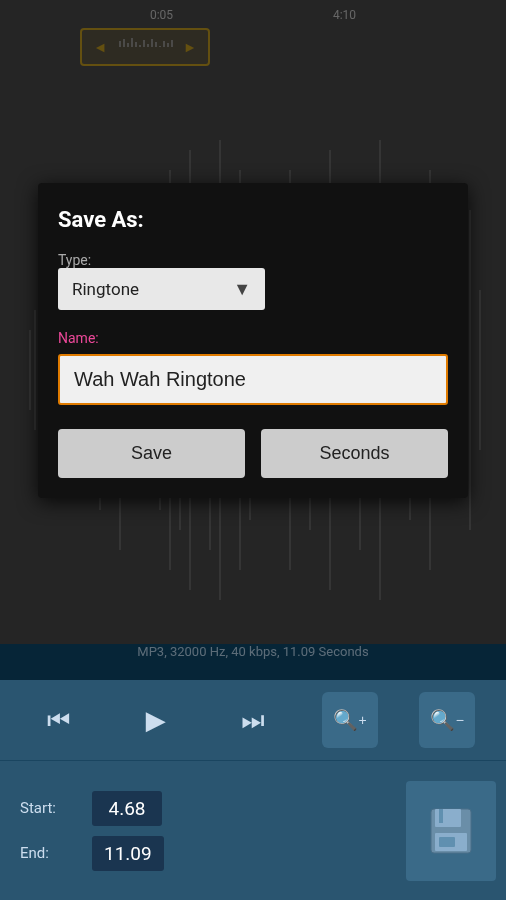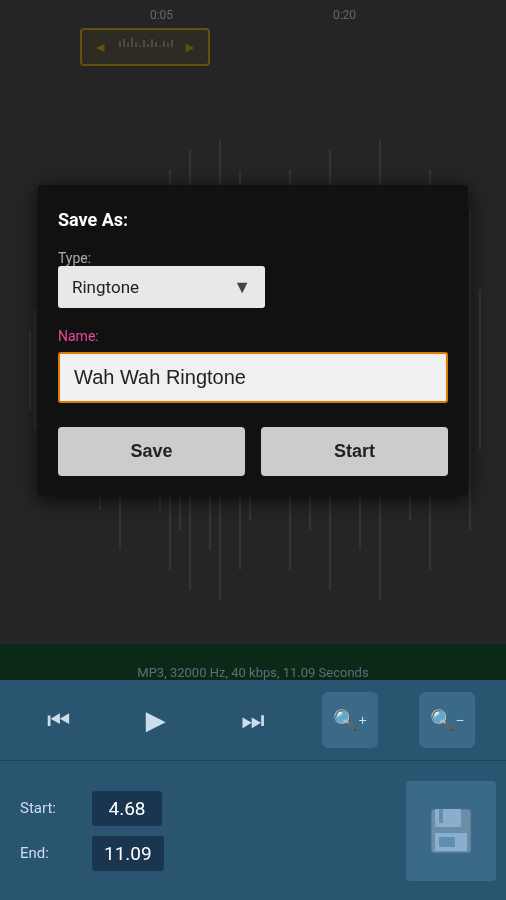--- a/index.html
+++ b/index.html
@@ -74,21 +74,21 @@
     .dialog {
       background: #111;
       border-radius: 4px;
       padding: 24px 20px 20px;
       width: 430px;
       box-shadow: 0 4px 20px rgba(0,0,0,0.8);
     }
 
     .dialog-title {
       color: #fff;
-      font-size: 18px;
+      font-size: 22px;
       font-weight: bold;
       margin-bottom: 20px;
     }
 
     .dialog-label {
       color: #aaa;
       font-size: 14px;
     }
 
     .type-dropdown {
@@ -137,33 +137,33 @@
 
     .btn {
       flex: 1;
       padding: 14px 0;
       font-size: 18px;
       border: none;
       border-radius: 4px;
       cursor: pointer;
       background: #ccc;
       color: #222;
-      font-weight: 700;
+      font-weight: 400;
     }
 
     
     .status-bar {
       position: absolute;
       bottom: 220px;
       left: 0;
       right: 0;
       height: 36px;
-      background: #14532d;
-      display: flex;
-      align-items: flex-end;
+      background: #0c4a6e;
+      display: flex;
+      align-items: flex-start;
       justify-content: center;
     }
 
     .status-text {
       color: #b8d8f0;
       font-size: 13px;
     }
 
     
     .bottom-controls {
@@ -276,21 +276,21 @@
       overflow: hidden;
     }
   </style>
 </head>
 <body>
 
 <div class="waveform-area">
 
   <div class="time-markers">
     <span class="time-marker">0:05</span>
-    <span class="time-marker">0:20</span>
+    <span class="time-marker">4:10</span>
   </div>
 
   <div class="selection-handle">
     <span class="handle-arrow">◄</span>
     <svg width="60" height="20">
       <g stroke="#aaa" stroke-width="1.5">
         <line x1="5" y1="10" x2="5" y2="4"></line>
         <line x1="9" y1="10" x2="9" y2="2"></line>
         <line x1="13" y1="10" x2="13" y2="6"></line>
         <line x1="17" y1="10" x2="17" y2="1"></line>
@@ -464,21 +464,21 @@
         <span>Ringtone</span>
         <span class="type-dropdown-arrow">▼</span>
       </div>
 
       <div class="name-label">Name:</div>
 
       <input class="name-input" type="text" value="Wah Wah Ringtone" placeholder="Enter name" style="">
 
       <div class="dialog-buttons">
         <button class="btn">Save</button>
-        <button class="btn">Start</button>
+        <button class="btn">Seconds</button>
       </div>
     </div>
   </div>
 </div>
 
 <div class="status-bar">
   <span class="status-text">MP3, 32000 Hz, 40 kbps, 11.09 Seconds</span>
 </div>
 
 <div class="bottom-controls">

